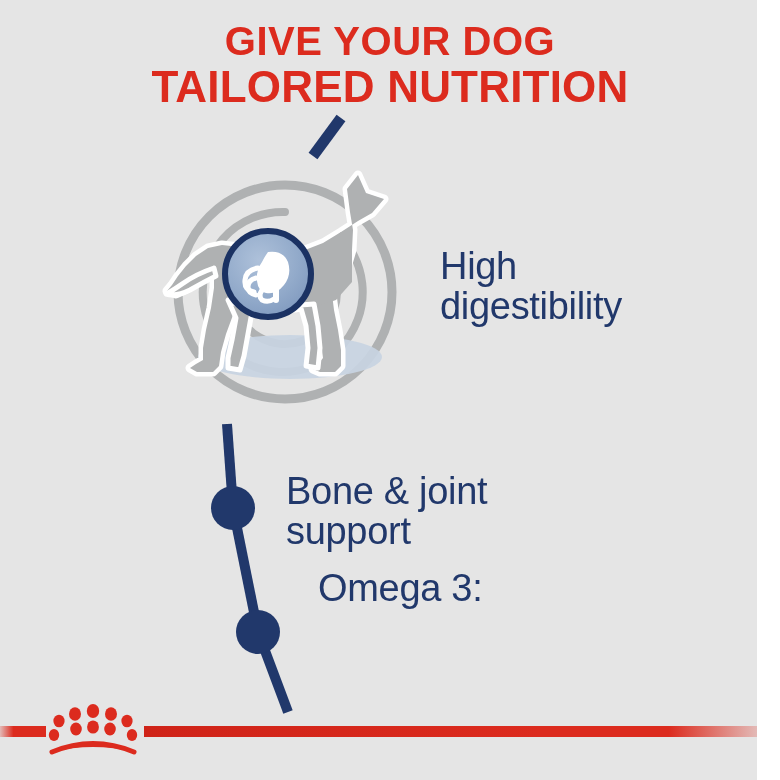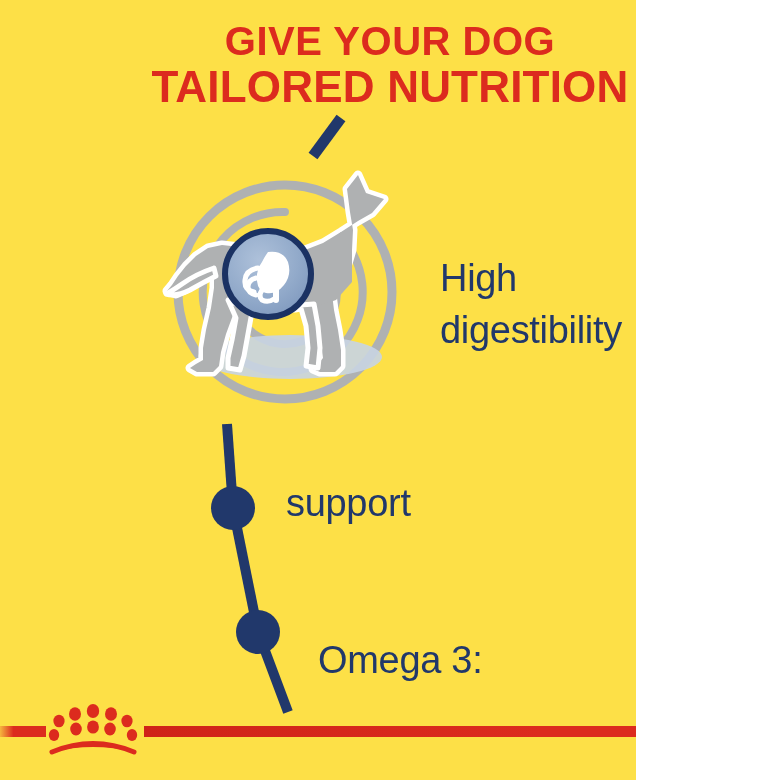--- a/index.html
+++ b/index.html
@@ -10,23 +10,23 @@
     width: 780px;
     height: 780px;
     background: #ffffff;
     font-family: "Liberation Sans", sans-serif;
     overflow: hidden;
     position: relative;
   }
 
   #canvas {
     position: relative;
-    width: 636px;
+    width: 757px;
     height: 780px;
-    background: #fde047;
+    background: #e5e5e5;
     overflow: hidden;
   }
 
   
   .headline {
     position: absolute;
     left: 0;
     top: 18px;
     width: 780px;
     text-align: center;
@@ -52,34 +52,33 @@
     color: #21386B;
     font-family: "Liberation Sans", sans-serif;
     font-weight: normal;
     font-size: 38px;
     line-height: 40px;
     letter-spacing: -0.3px;
   }
   .feat-label .ln {
     display: block;
     white-space: nowrap;
-    margin-top: 12px;
   }
 
   #label-high {
     left: 440px;
     top: 246px;
   }
   #label-bone {
     left: 286px;
     top: 471px;
   }
   #label-omega {
     left: 318px;
-    top: 628px;
+    top: 568px;
   }
 
   
   .art {
     position: absolute;
     left: 0;
     top: 0;
     width: 780px;
     height: 780px;
   }
@@ -312,20 +311,21 @@
       <circle cx="258" cy="632" r="22" fill="#21386B"></circle>
     </g>
   </svg>
 
   <div class="feat-label" id="label-high">
     <span class="ln">High</span>
     <span class="ln">digestibility</span>
   </div>
 
   <div class="feat-label" id="label-bone">
+    <span class="ln">Bone &amp; joint</span>
     <span class="ln">support</span>
   </div>
 
   <div class="feat-label" id="label-omega">
     <span class="ln">Omega 3:</span>
   </div>
 
   <svg id="footer" viewBox="0 0 780 90" aria-hidden="true">
 
     <rect x="-4" y="36" width="50" height="11" fill="url(#barFadeShort)"></rect>

